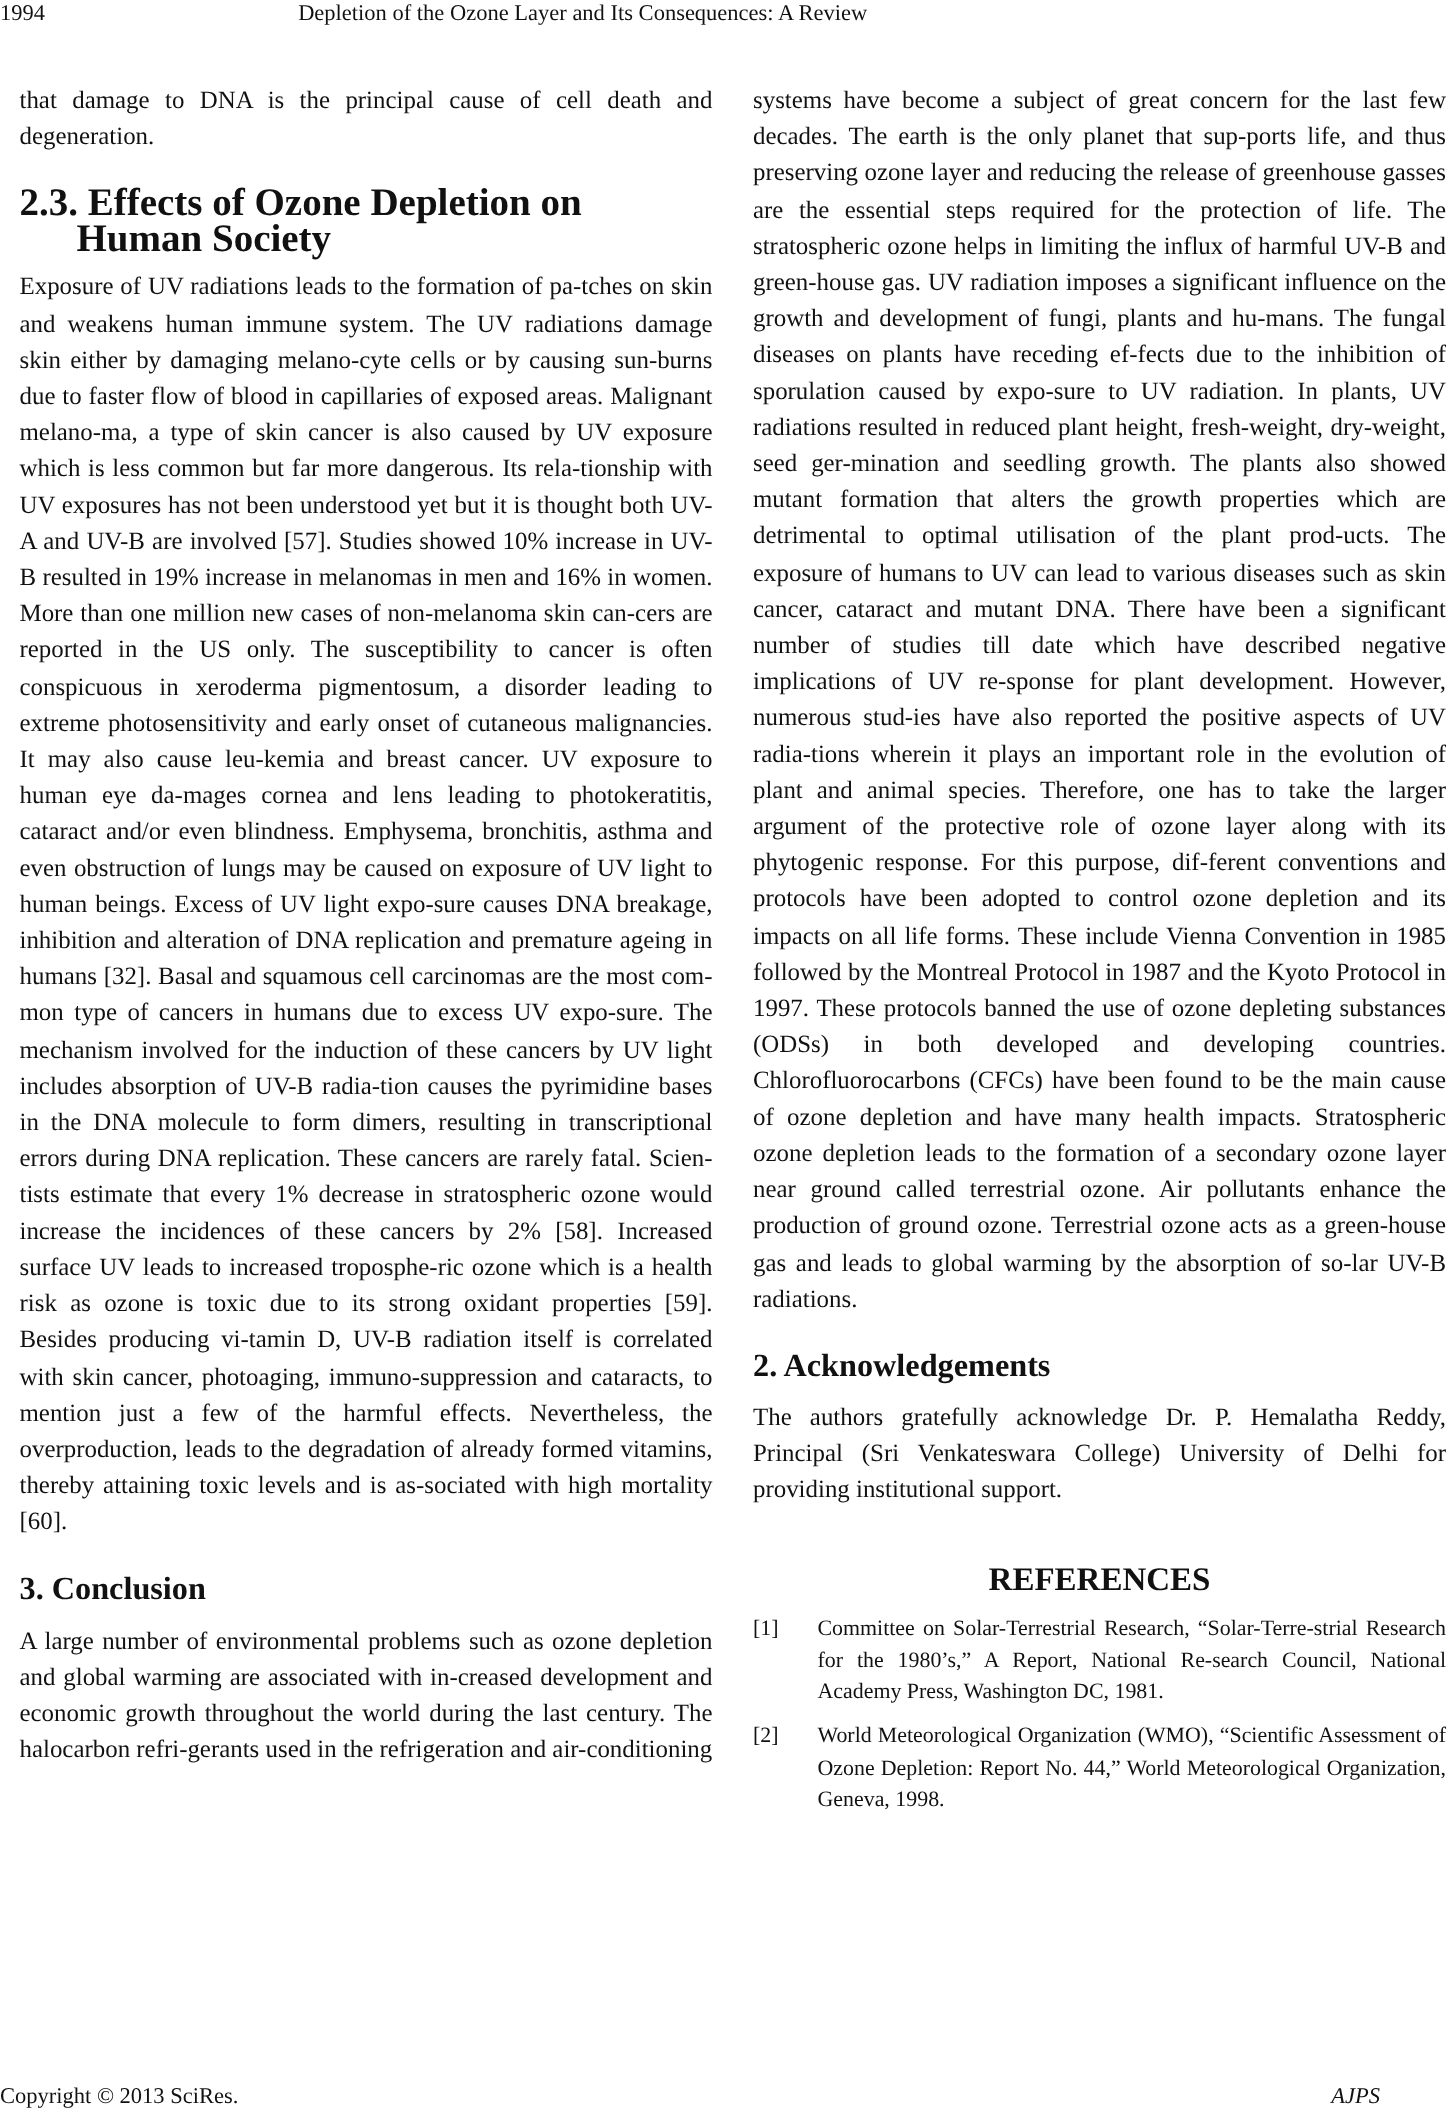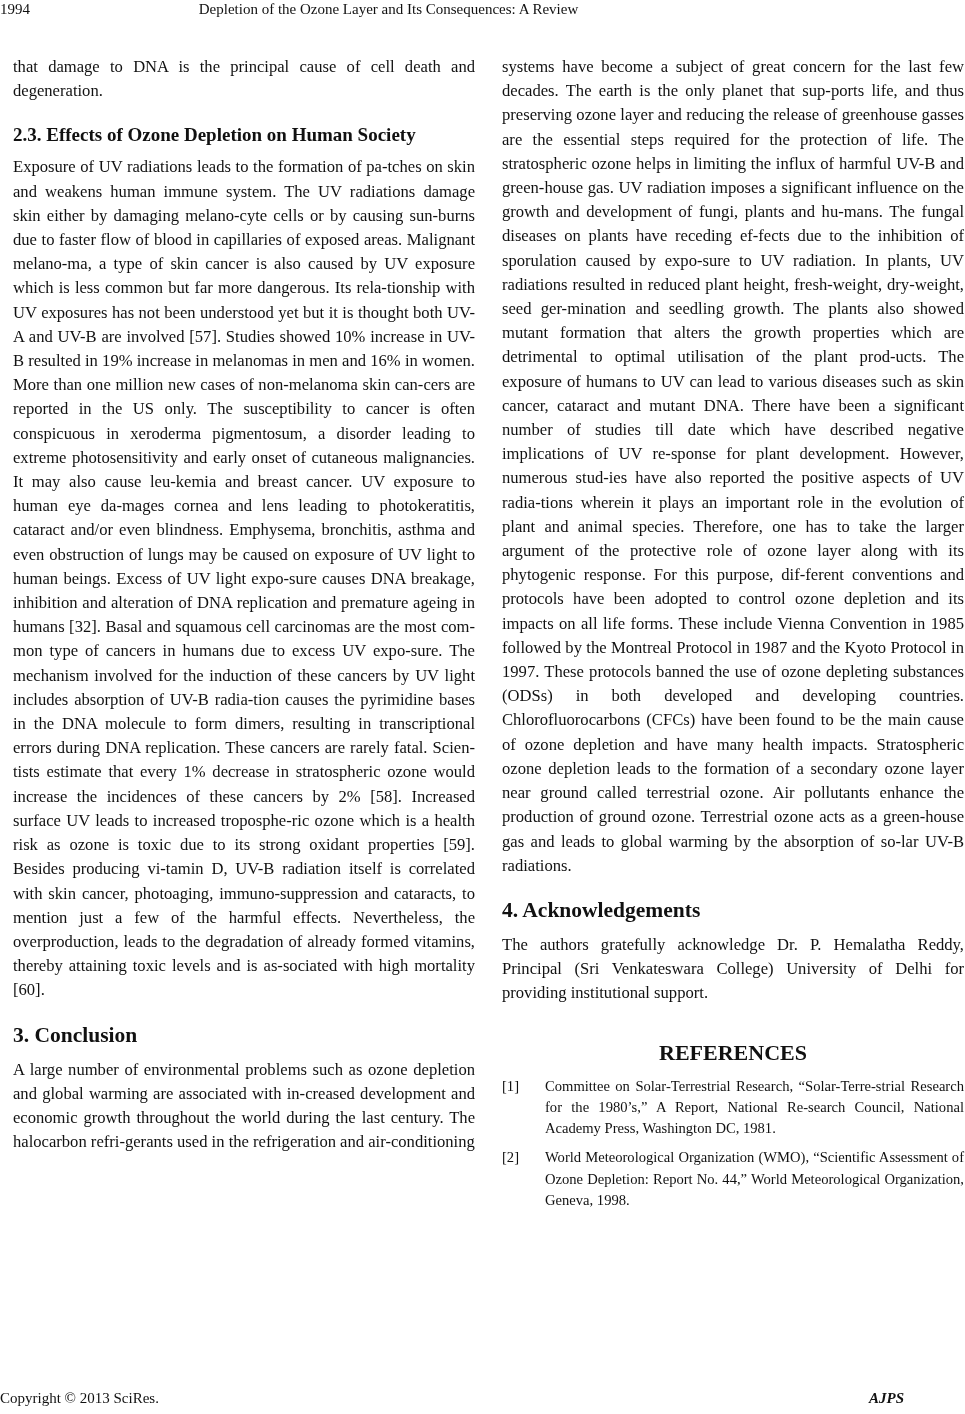--- a/index.html
+++ b/index.html
@@ -17,61 +17,61 @@
   .col {
     position: absolute; top: 55px; width: 462px;
     font-size: 16.6px; line-height: 24.2px;
   }
   .col.left { left: 13px; }
   .col.right { left: 502px; }
   p.body {
     margin: 0; text-align: justify;
   }
   h3.subsec {
-    margin: 20px 0 8px 0; font-size: 19px; line-height: 24px; font-weight: bold;
+    margin: 20px 0 8px 0; font-size: 26px; line-height: 24px; font-weight: bold;
     padding-left: 38px; text-indent: -38px;
   }
   h2.sec {
     margin: 19px 0 10px 0; font-size: 21.5px; line-height: 26px; font-weight: bold;
   }
   h2.refs {
     margin: 34px 0 10px 0; font-size: 22px; line-height: 26px; font-weight: bold;
     text-align: center;
   }
   .ref {
     position: relative; padding-left: 43px; font-size: 14.6px; line-height: 21.3px;
     text-align: justify; margin-bottom: 8px;
   }
   .ref .ref-num { position: absolute; left: 0; top: 0; }
   .footer {
     position: absolute; top: 1389px; left: 0; width: 923px; height: 22px;
     font-size: 15px; line-height: 18px;
   }
   .footer .copyright { position: absolute; left: 0; }
-  .footer .journal { position: absolute; right: 19px; font-weight: bold; font-style: italic; }
+  .footer .journal { position: absolute; right: 3px; font-weight: normal; font-style: italic; }
 </style>
 </head>
 <body>
 
 <div class="header">
   <span class="page-num">1994</span>
   <span class="running-title">Depletion of the Ozone Layer and Its Consequences: A Review</span>
 </div>
 
 <div class="col left">
   <p class="body">that damage to DNA is the principal cause of cell death and degeneration.</p>
   <h3 class="subsec">2.3. Effects of Ozone Depletion on Human Society</h3>
   <p class="body">Exposure of UV radiations leads to the formation of pa-tches on skin and weakens human immune system. The UV radiations damage skin either by damaging melano-cyte cells or by causing sun-burns due to faster flow of blood in capillaries of exposed areas. Malignant melano-ma, a type of skin cancer is also caused by UV exposure which is less common but far more dangerous. Its rela-tionship with UV exposures has not been understood yet but it is thought both UV-A and UV-B are involved [57]. Studies showed 10% increase in UV-B resulted in 19% increase in melanomas in men and 16% in women. More than one million new cases of non-melanoma skin can-cers are reported in the US only. The susceptibility to cancer is often conspicuous in xeroderma pigmentosum, a disorder leading to extreme photosensitivity and early onset of cutaneous malignancies. It may also cause leu-kemia and breast cancer. UV exposure to human eye da-mages cornea and lens leading to photokeratitis, cataract and/or even blindness. Emphysema, bronchitis, asthma and even obstruction of lungs may be caused on exposure of UV light to human beings. Excess of UV light expo-sure causes DNA breakage, inhibition and alteration of DNA replication and premature ageing in humans [32]. Basal and squamous cell carcinomas are the most com-mon type of cancers in humans due to excess UV expo-sure. The mechanism involved for the induction of these cancers by UV light includes absorption of UV-B radia-tion causes the pyrimidine bases in the DNA molecule to form dimers, resulting in transcriptional errors during DNA replication. These cancers are rarely fatal. Scien-tists estimate that every 1% decrease in stratospheric ozone would increase the incidences of these cancers by 2% [58]. Increased surface UV leads to increased troposphe-ric ozone which is a health risk as ozone is toxic due to its strong oxidant properties [59]. Besides producing vi-tamin D, UV-B radiation itself is correlated with skin cancer, photoaging, immuno-suppression and cataracts, to mention just a few of the harmful effects. Nevertheless, the overproduction, leads to the degradation of already formed vitamins, thereby attaining toxic levels and is as-sociated with high mortality [60].</p>
   <h2 class="sec">3. Conclusion</h2>
   <p class="body">A large number of environmental problems such as ozone depletion and global warming are associated with in-creased development and economic growth throughout the world during the last century. The halocarbon refri-gerants used in the refrigeration and air-conditioning</p>
 </div>
 
 <div class="col right">
   <p class="body">systems have become a subject of great concern for the last few decades. The earth is the only planet that sup-ports life, and thus preserving ozone layer and reducing the release of greenhouse gasses are the essential steps required for the protection of life. The stratospheric ozone helps in limiting the influx of harmful UV-B and green-house gas. UV radiation imposes a significant influence on the growth and development of fungi, plants and hu-mans. The fungal diseases on plants have receding ef-fects due to the inhibition of sporulation caused by expo-sure to UV radiation. In plants, UV radiations resulted in reduced plant height, fresh-weight, dry-weight, seed ger-mination and seedling growth. The plants also showed mutant formation that alters the growth properties which are detrimental to optimal utilisation of the plant prod-ucts. The exposure of humans to UV can lead to various diseases such as skin cancer, cataract and mutant DNA. There have been a significant number of studies till date which have described negative implications of UV re-sponse for plant development. However, numerous stud-ies have also reported the positive aspects of UV radia-tions wherein it plays an important role in the evolution of plant and animal species. Therefore, one has to take the larger argument of the protective role of ozone layer along with its phytogenic response. For this purpose, dif-ferent conventions and protocols have been adopted to control ozone depletion and its impacts on all life forms. These include Vienna Convention in 1985 followed by the Montreal Protocol in 1987 and the Kyoto Protocol in 1997. These protocols banned the use of ozone depleting substances (ODSs) in both developed and developing countries. Chlorofluorocarbons (CFCs) have been found to be the main cause of ozone depletion and have many health impacts. Stratospheric ozone depletion leads to the formation of a secondary ozone layer near ground called terrestrial ozone. Air pollutants enhance the production of ground ozone. Terrestrial ozone acts as a green-house gas and leads to global warming by the absorption of so-lar UV-B radiations.</p>
-  <h2 class="sec">4. Acknowledgements</h2>
+  <h2 class="sec">2. Acknowledgements</h2>
   <p class="body">The authors gratefully acknowledge Dr. P. Hemalatha Reddy, Principal (Sri Venkateswara College) University of Delhi for providing institutional support.</p>
   <h2 class="refs">REFERENCES</h2>
   <div>
     <div class="ref">
       <span class="ref-num">[1]</span>
       <span>Committee on Solar-Terrestrial Research, “Solar-Terre-strial Research for the 1980’s,” A Report, National Re-search Council, National Academy Press, Washington DC, 1981.</span>
     </div>
     <div class="ref">
       <span class="ref-num">[2]</span>
       <span>World Meteorological Organization (WMO), “Scientific Assessment of Ozone Depletion: Report No. 44,” World Meteorological Organization, Geneva, 1998.</span>

